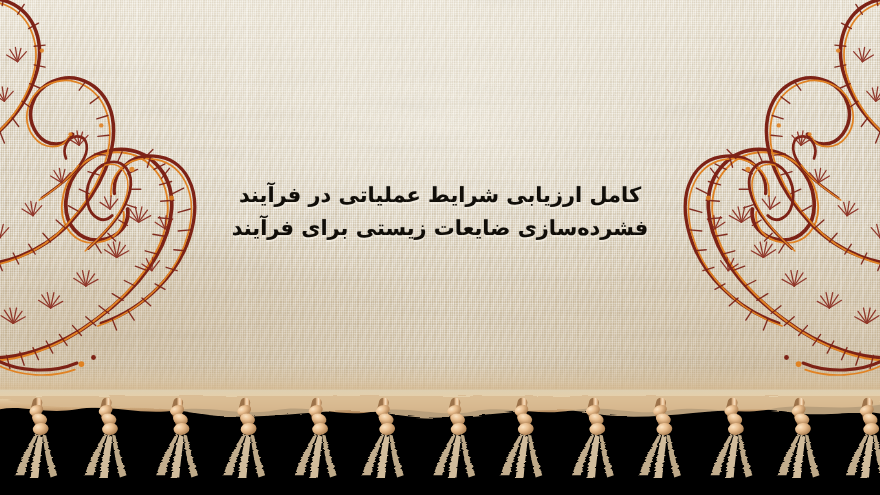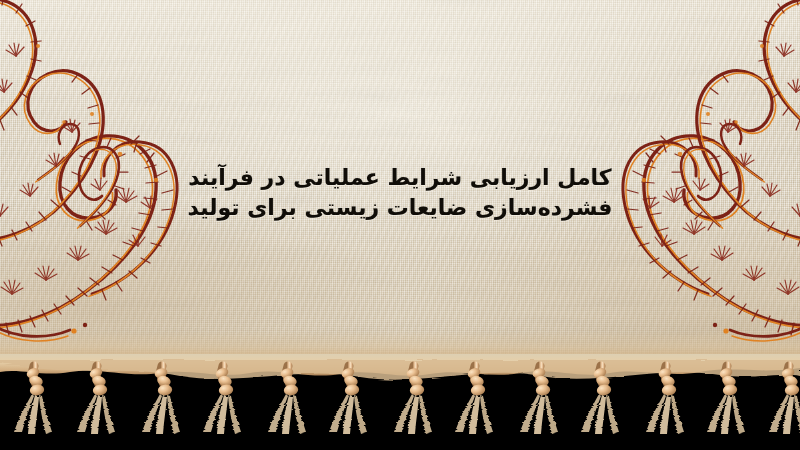--- a/index.html
+++ b/index.html
@@ -102,21 +102,21 @@
     top: 163px;
     width: 800px;
     text-align: center;
     direction: rtl;
     pointer-events: none;
   }
   .title-line {
     display: block;
     font-family: "DejaVu Sans", sans-serif;
     font-weight: bold;
-    font-size: 22px;
+    font-size: 19px;
     line-height: 30px;
     color: #100d08;
     letter-spacing: 0px;
     text-shadow:
        0 1px 0 rgba(255,250,238,0.55),
        0 0 1px rgba(0,0,0,0.35);
     white-space: nowrap;
   }
 
   
@@ -710,21 +710,21 @@
           <circle cx="96" cy="52" r="2.0"></circle>
           <circle cx="214" cy="186" r="2.2"></circle>
           <circle cx="122" cy="128" r="1.8"></circle>
         </g>
       </g>
     </svg>
   </div>
 
   <div class="title-block">
     <span class="title-line">کامل ارزیابی شرایط عملیاتی در فرآیند</span>
-    <span class="title-line">فشرده‌سازی ضایعات زیستی برای تولید</span>
+    <span class="title-line">فشرده‌سازی ضایعات زیستی برای فرآیند</span>
   </div>
 
   <div class="fringe-bg"></div>
 
   <div class="tassel-layer">
     <svg width="800" height="98" viewBox="0 0 800 98">
       <defs>
         <linearGradient id="cordG" x1="0" y1="0" x2="1" y2="0">
           <stop offset="0%" stop-color="#9c7249"></stop>
           <stop offset="28%" stop-color="#e5bd92"></stop>

